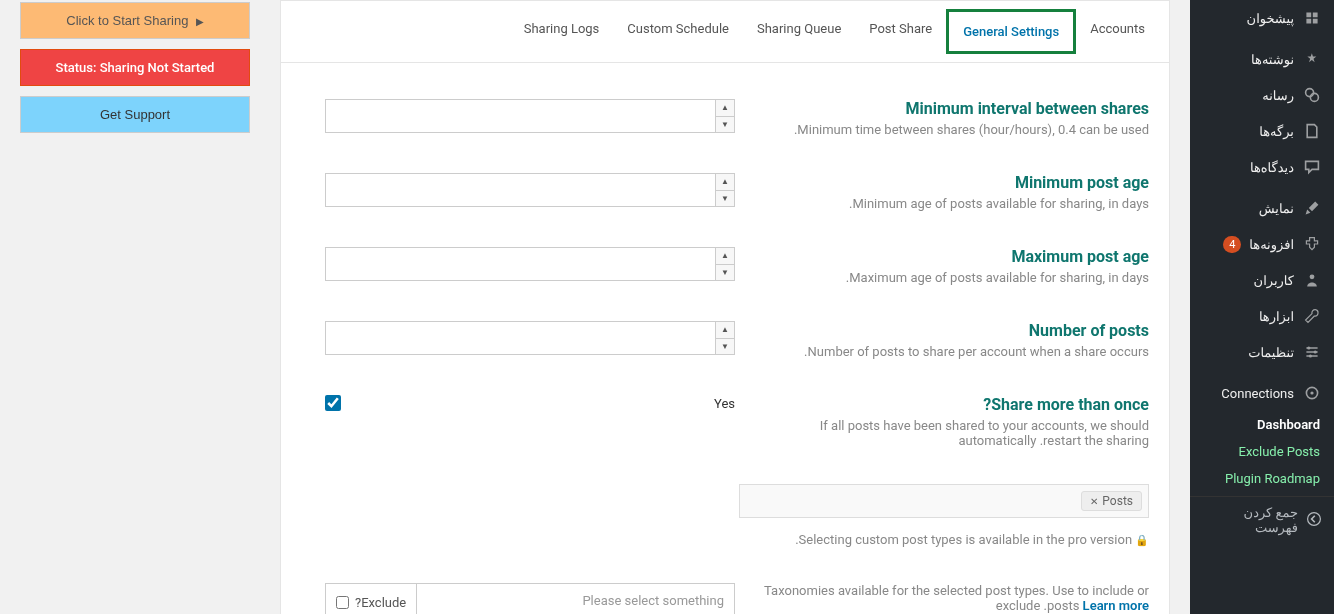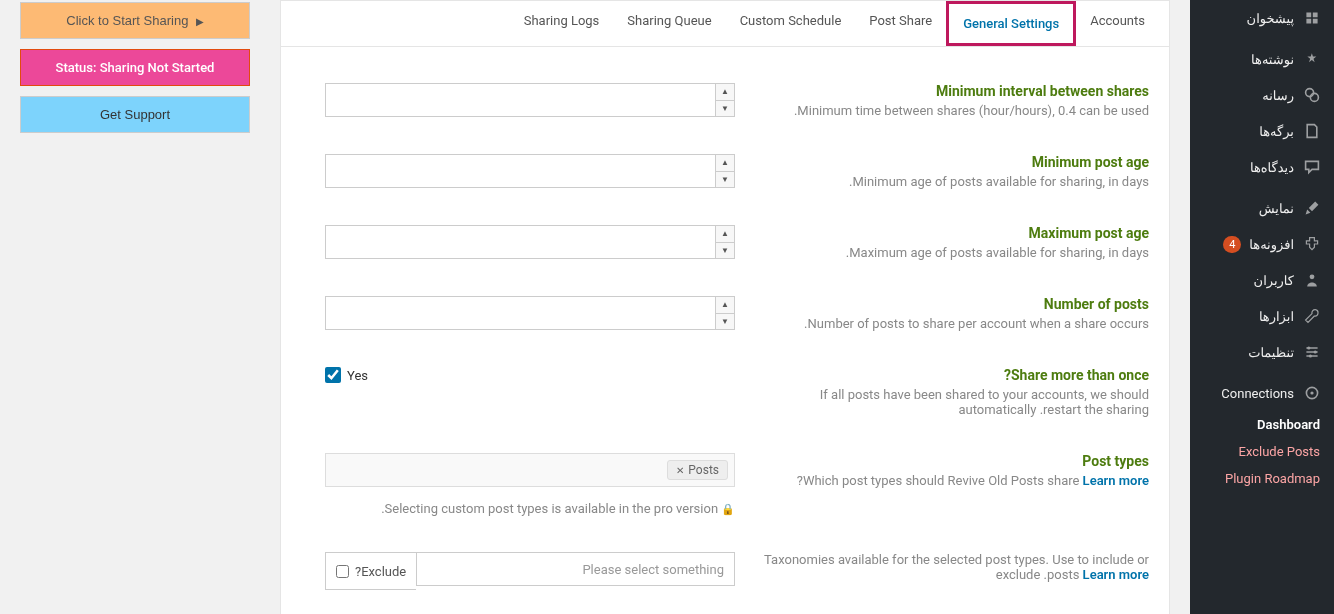--- a/index.html
+++ b/index.html
@@ -4,67 +4,67 @@
 <style>
 * { box-sizing: border-box; margin: 0; padding: 0; }
 body { font-family: -apple-system, BlinkMacSystemFont, "Segoe UI", Roboto, sans-serif; font-size: 13px; background: #f1f1f1; direction: rtl; }
 .wrapper { display: flex; min-height: 614px; }
 
 
 .admin-sidebar { width: 144px; background: #23282d; color: #eee; flex-shrink: 0; }
 .admin-sidebar .menu-item { display: flex; align-items: center; gap: 8px; padding: 8px 12px; color: #eee; cursor: pointer; font-size: 13px; }
 .admin-sidebar .menu-item.active { background: #0073aa; color: #fff; }
 .admin-sidebar .menu-item .icon { width: 20px; height: 20px; display: inline-flex; align-items: center; justify-content: center; opacity: 0.6; }
-.admin-sidebar .submenu-item { padding: 6px 14px 6px 12px; color: #fca5a5; cursor: pointer; font-size: 13px; }
+.admin-sidebar .submenu-item { padding: 6px 14px 6px 12px; color: #86efac; cursor: pointer; font-size: 13px; }
 .admin-sidebar .submenu-item.current { color: #fff; font-weight: 600; }
 .admin-sidebar .separator { height: 5px; }
 .admin-sidebar .badge { background: #d54e21; color: #fff; border-radius: 10px; padding: 0 6px; font-size: 11px; line-height: 17px; display: inline-block; min-width: 18px; text-align: center; }
 .admin-sidebar .collapse { display: flex; align-items: center; gap: 8px; padding: 8px 12px; color: #b4b9be; cursor: pointer; border-top: 1px solid #333; margin-top: 4px; }
 
 
 .main { flex: 1; display: flex; direction: rtl; padding: 0 20px; gap: 30px; }
 .content-col { flex: 1; background: #fff; border: 1px solid #e5e5e5; margin-top: 0; }
 .side-col { width: 230px; flex-shrink: 0; padding-top: 2px; }
 
 
-.tabs { display: flex; gap: 0; border-bottom: 1px solid #e5e5e5; padding: 0 10px; direction: ltr; justify-content: flex-end; }
+.tabs { display: flex; gap: 0; border-bottom: 1px solid #e5e5e5; padding: 8px 10px; direction: ltr; justify-content: flex-end; }
 .tabs .tab { padding: 12px 14px; color: #555; cursor: pointer; }
-.tabs .tab.active { border: 3px solid #be185d; color: #0073aa; font-weight: 500; }
+.tabs .tab.active { border: 3px solid #15803d; color: #0073aa; font-weight: 500; }
 
 
 .settings-body { padding: 18px 20px; direction: ltr; }
 .row { display: flex; gap: 24px; padding: 18px 0; align-items: flex-start; }
 .row .controls { flex: 1; display: flex; flex-direction: column; align-items: flex-end; gap: 8px; }
 .row .labels { width: 390px; text-align: right; }
-.row .labels .title { font-weight: 700; color: #4d7c0f; font-size: 14px; margin-bottom: 4px; }
+.row .labels .title { font-weight: 700; color: #0f766e; font-size: 16px; margin-bottom: 4px; }
 .row .labels .desc { color: #888; font-size: 13px; }
 .row .labels .desc a { color: #0073aa; text-decoration: none; font-weight: 600; }
 
 .num-input-wrap { display: flex; width: 100%; max-width: 410px; }
 .num-input { flex: 1; border: 1px solid #ccc; border-right: none; height: 34px; padding: 0 10px; font-size: 13px; }
 .spinners { display: flex; flex-direction: column; border: 1px solid #ccc; width: 20px; }
 .spinners .sp { flex: 1; display: flex; align-items: center; justify-content: center; background: #f7f7f7; cursor: pointer; font-size: 8px; color: #555; }
 .spinners .sp:first-child { border-bottom: 1px solid #ccc; }
 
-.checkbox-row { display: flex; align-items: center; gap: 6px; justify-content: flex-start; width: 100%; max-width: 410px; }
+.checkbox-row { display: flex; align-items: center; gap: 6px; justify-content: space-between; width: 100%; max-width: 410px; }
 .checkbox-row input[type=checkbox] { width: 16px; height: 16px; accent-color: #0073aa; }
 .checkbox-row label { color: #333; }
 
 .posts-box { width: 100%; max-width: 410px; border: 1px solid #ddd; height: 34px; display: flex; align-items: center; justify-content: flex-end; padding: 0 6px; background: #f9f9f9; }
 .posts-chip { background: #eee; border: 1px solid #ddd; border-radius: 3px; padding: 2px 8px; color: #666; font-size: 12px; display: flex; align-items: center; gap: 4px; }
 .pro-note { color: #888; font-size: 13px; text-align: right; width: 100%; max-width: 410px; margin-top: 6px; }
 .pro-note .lock { font-size: 11px; }
 
 .tax-row { display: flex; width: 100%; max-width: 410px; }
 .tax-select { flex: 1; border: 1px solid #ccc; height: 34px; padding: 0 10px; color: #999; display: flex; align-items: center; justify-content: flex-end; font-size: 13px; }
 .exclude-box { border: 1px solid #ccc; border-right: none; height: 38px; display: flex; align-items: center; gap: 6px; padding: 0 10px; color: #555; }
 
 
 .side-btn { width: 100%; padding: 10px; text-align: center; font-size: 13px; cursor: pointer; border: 1px solid #ccc; background: #fdba74; margin-bottom: 10px; direction: ltr; color: #555; }
-.side-btn.status { background: #ec4899; color: #fff; border-color: #e24b0f; font-weight: 500; }
+.side-btn.status { background: #ef4444; color: #fff; border-color: #e24b0f; font-weight: 500; }
 .side-btn.support { background: #7dd3fc; color: #333; }
 .play-icon::after { content: "▶"; font-size: 10px; margin-left: 4px; }
 
 svg { width: 16px; height: 16px; fill: currentColor; }
 </style>
 </head>
 <body>
 
 <div class="wrapper">
 
@@ -163,29 +163,36 @@
           <svg viewBox="0 0 20 20">
             <circle cx="10" cy="10" r="7" fill="none" stroke="currentColor" stroke-width="2"></circle>
             <circle cx="10" cy="10" r="2"></circle>
           </svg>
         </span>
       <span>Connections</span>
     </div>
     <div class="submenu-item current">Dashboard</div>
     <div class="submenu-item">Exclude Posts</div>
     <div class="submenu-item">Plugin Roadmap</div>
+    <div class="collapse">
+      <span class="icon"><svg viewBox="0 0 20 20">
+            <circle cx="10" cy="10" r="8" fill="none" stroke="currentColor" stroke-width="1.5"></circle>
+            <path d="M11 6l-4 4 4 4" fill="none" stroke="currentColor" stroke-width="2"></path>
+          </svg></span>
+      <span>جمع کردن فهرست</span>
+    </div>
   </div>
 
   <div class="main">
     <div class="content-col">
 
       <div class="tabs">
         <div class="tab">Sharing Logs</div>
+        <div class="tab">Custom Schedule</div>
         <div class="tab">Sharing Queue</div>
-        <div class="tab">Custom Schedule</div>
         <div class="tab">Post Share</div>
         <div class="tab active">General Settings</div>
         <div class="tab">Accounts</div>
       </div>
 
       <div class="settings-body">
 
         <div class="row">
           <div class="controls">
             <div class="num-input-wrap">
@@ -266,24 +273,20 @@
         <div class="row">
           <div class="controls">
             <div class="posts-box">
               <span class="posts-chip">
                   <span style="font-size:10px;">✕</span>
                   <span>Posts</span>
                 </span>
             </div>
             <div class="pro-note"><span>.Selecting custom post types is available in the pro version</span> <span class="lock">🔒</span></div>
           </div>
-          <div class="labels">
-            <div class="title">Post types</div>
-            <div class="desc"><span>?Which post types should Revive Old Posts share </span><a href="#">Learn more</a></div>
-          </div>
         </div>
 
         <div class="row">
           <div class="controls">
             <div class="tax-row">
               <div class="exclude-box">
                 <input type="checkbox" style="">
                 <span>?Exclude</span>
               </div>
               <div class="tax-select">Please select something</div>

